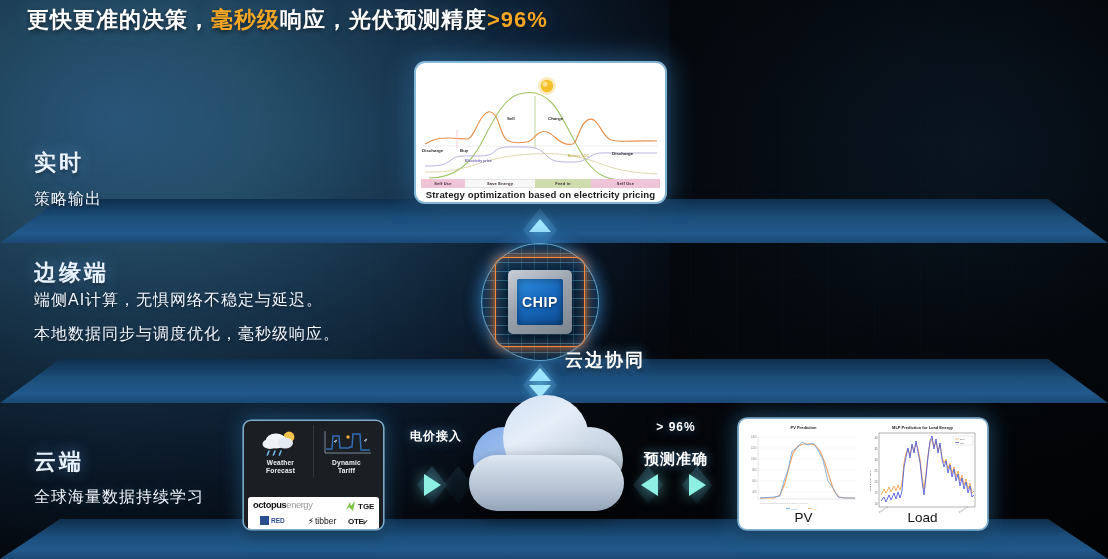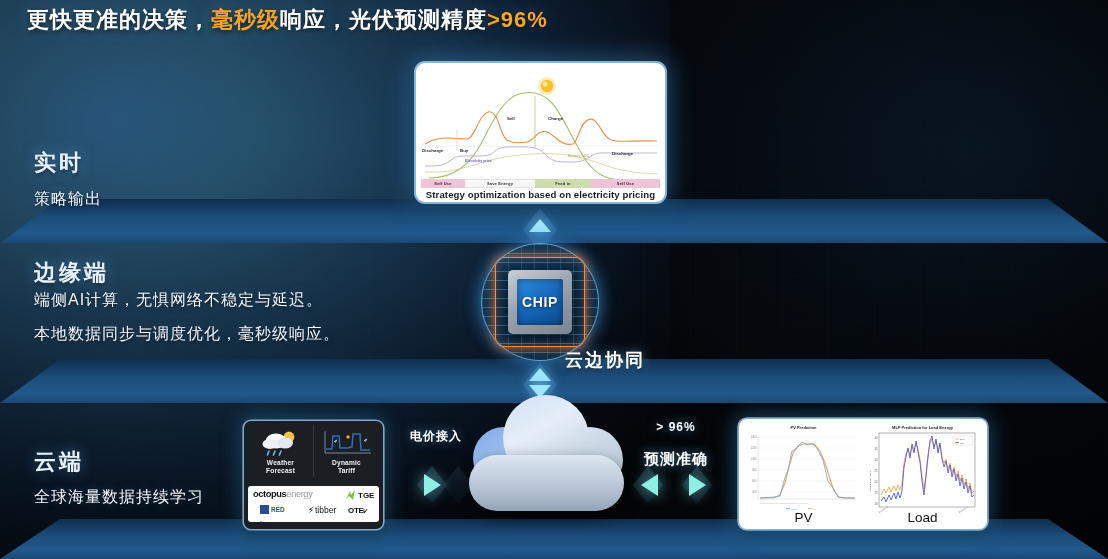--- a/index.html
+++ b/index.html
@@ -158,21 +158,21 @@
     box-shadow:0 0 0 1.6px rgba(168,222,255,.7), 0 0 20px 3px rgba(70,160,230,.38), 0 5px 14px rgba(0,0,0,.6);
     overflow:hidden; padding:4px;
   }
   #src-top { display:flex; height:52px; gap:0; }
   .src-cell {
     flex:1; display:flex; flex-direction:column; align-items:center; justify-content:flex-end;
     padding-bottom:2px; position:relative;
   }
   .src-cell + .src-cell { border-left:1px solid #32383f; }
   .src-cap { font-size:6.6px; font-weight:700; color:#eef3f8; text-align:center; line-height:1.25; letter-spacing:.2px; }
-  #src-bottom { height:36px; background:#fff; border-radius:3px; margin-top:9px; position:relative; overflow:hidden; }
+  #src-bottom { height:36px; background:#fff; border-radius:3px; margin-top:20px; position:relative; overflow:hidden; }
   .logo { position:absolute; font-weight:800; color:#111; white-space:nowrap; }
 
   
   #cloud { position:absolute; left:465px; top:413px; width:163px; height:104px; z-index:7; }
   #cloud .c-base {
     position:absolute; left:4px; bottom:6px; width:155px; height:56px; border-radius:28px;
     background:linear-gradient(180deg,#dde6f2 0%,#b9c6d6 55%,#94a4b8 100%);
     box-shadow:0 6px 16px rgba(0,0,0,.5);
   }
   #cloud .p1 { position:absolute; left:8px; bottom:28px; width:62px; height:62px; border-radius:50%;

